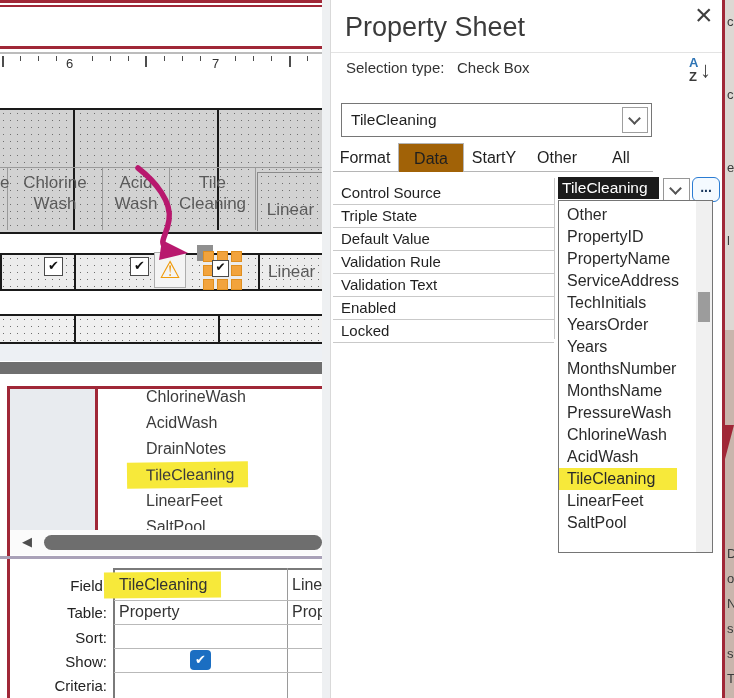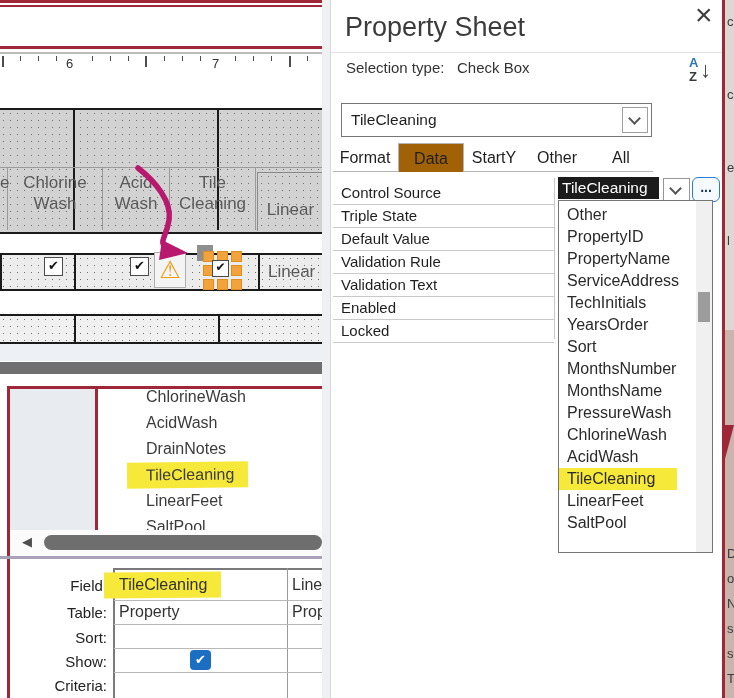--- a/index.html
+++ b/index.html
@@ -230,21 +230,21 @@
 
     <div style="position:absolute;left:227px;top:200px;width:153px;height:351px;background:#fff;border:1px solid #757575;z-index:30;">
       <div style="padding-top:3px;">
 
       <div class="dd-item">Other</div>
           <div class="dd-item">PropertyID</div>
           <div class="dd-item">PropertyName</div>
           <div class="dd-item">ServiceAddress</div>
           <div class="dd-item">TechInitials</div>
           <div class="dd-item">YearsOrder</div>
-          <div class="dd-item">Sort</div>
+          <div class="dd-item">Years</div>
           <div class="dd-item">MonthsNumber</div>
           <div class="dd-item">MonthsName</div>
           <div class="dd-item">PressureWash</div>
           <div class="dd-item">ChlorineWash</div>
           <div class="dd-item">AcidWash</div>
           <div class="dd-item hl">TileCleaning</div>
           <div class="dd-item">LinearFeet</div>
           <div class="dd-item">SaltPool</div>
         </div>
       <div style="position:absolute;right:0;top:0;width:16px;height:100%;background:#f0f0f0;">

